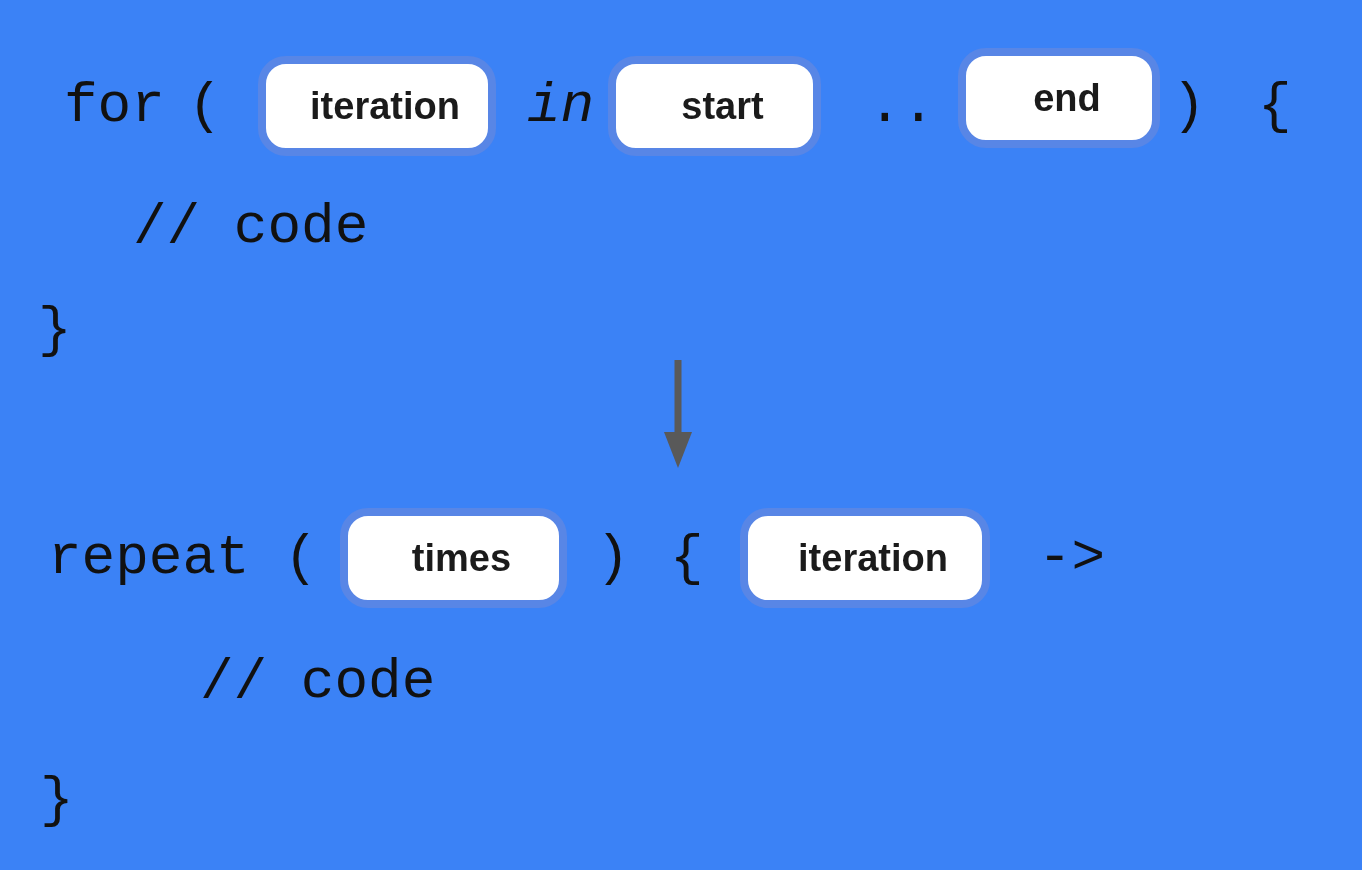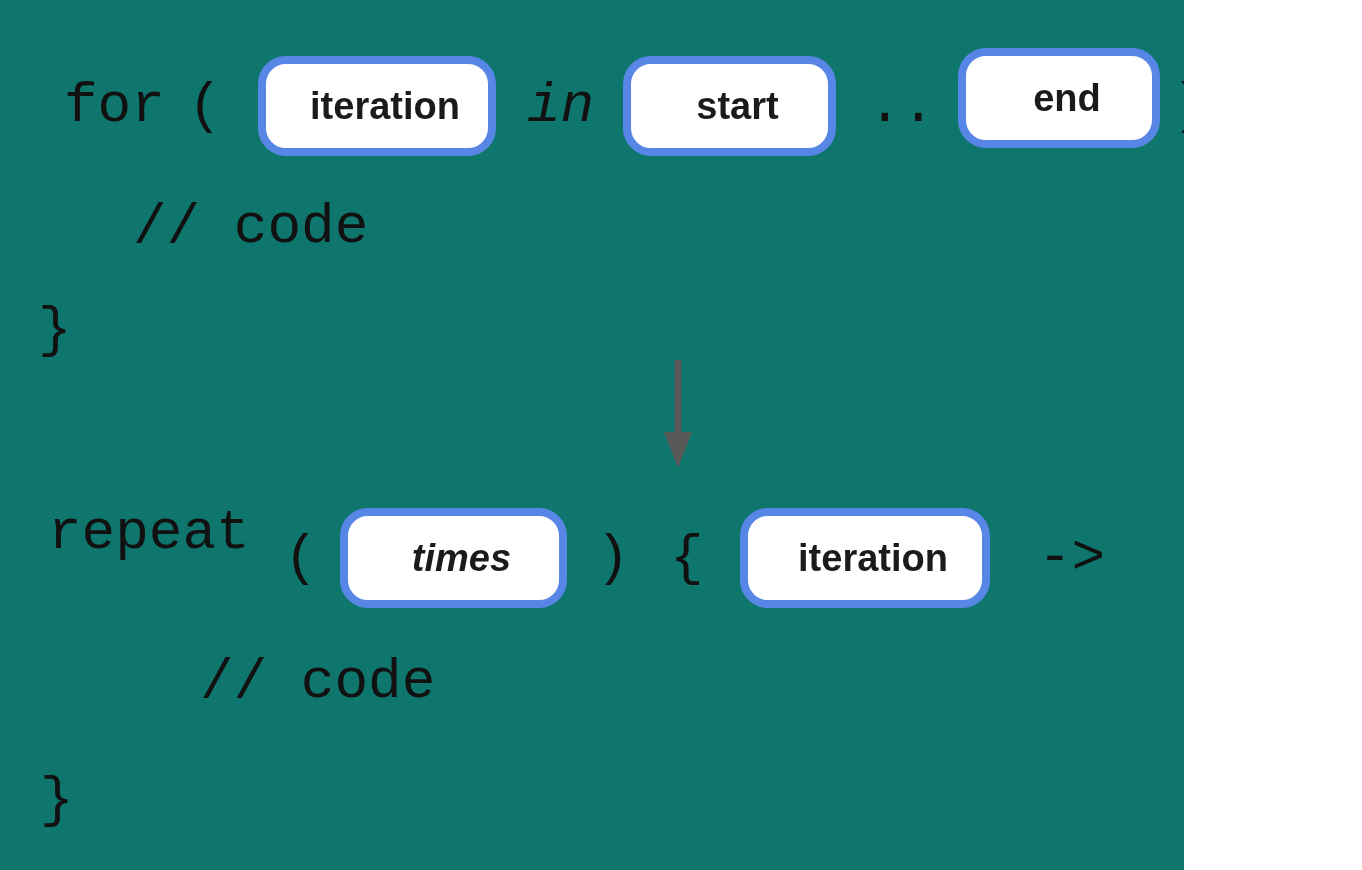--- a/index.html
+++ b/index.html
@@ -2,23 +2,23 @@
 <html><head>
 <meta charset="utf-8">
 <style>
   html, body {
     margin: 0;
     padding: 0;
     background: #ffffff;
   }
   .canvas {
     position: relative;
-    width: 1184px;
+    width: 1362px;
     height: 870px;
-    background: #0f766e;
+    background: #3b82f6;
     overflow: hidden;
     font-family: "Liberation Mono", monospace;
   }
   .code {
     position: absolute;
     font-family: "Liberation Mono", monospace;
     font-size: 56px;
     line-height: 1;
     color: #111111;
     white-space: pre;
@@ -42,39 +42,39 @@
     color: #1b1b1b;
     letter-spacing: 0px;
     white-space: nowrap;
     margin-left: 16px;
   }
   
   .kw-for        { left: 64px;  top: 106px; }
   .paren-open-1  { left: 188px; top: 106px; }
   .slot-iter-1   { left: 258px; top: 56px;  width: 238px; }
   .kw-in         { left: 527px; top: 106px; font-style: italic; }
-  .slot-start    { left: 623px; top: 56px;  width: 213px; }
+  .slot-start    { left: 608px; top: 56px;  width: 213px; }
   .range-dots    { left: 868px; top: 106px; }
   .slot-end      { left: 958px; top: 48px;  width: 202px; }
   .paren-close-1 { left: 1172px; top: 106px; }
   .brace-open-1  { left: 1258px; top: 106px; }
   .comment-1     { left: 133px; top: 227px; }
   .brace-close-1 { left: 38px;  top: 330px; }
   
   .arrow-wrap {
     position: absolute;
     left: 658px;
     top: 360px;
     width: 40px;
     height: 110px;
   }
   
-  .kw-repeat     { left: 48px;  top: 533px; }
+  .kw-repeat     { left: 48px;  top: 558px; }
   .paren-open-2  { left: 284px; top: 558px; }
-  .slot-times    { left: 340px; top: 508px; width: 227px; font-style: italic; }
+  .slot-times    { left: 340px; top: 508px; width: 227px; }
   .paren-close-2 { left: 596px; top: 558px; }
   .brace-open-2  { left: 670px; top: 558px; }
   .slot-iter-2   { left: 740px; top: 508px; width: 250px; }
   .lambda-arrow  { left: 1038px; top: 558px; }
   .comment-2     { left: 200px; top: 682px; }
   .brace-close-2 { left: 40px;  top: 800px; }
 </style>
 </head>
 <body>
 

